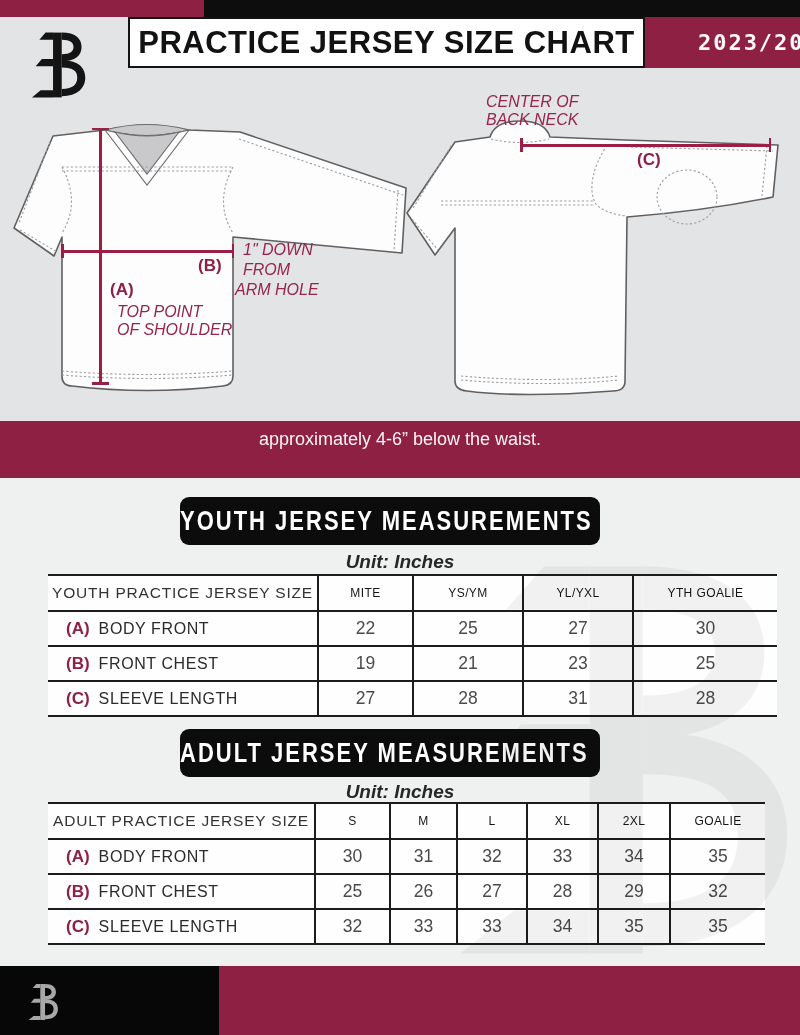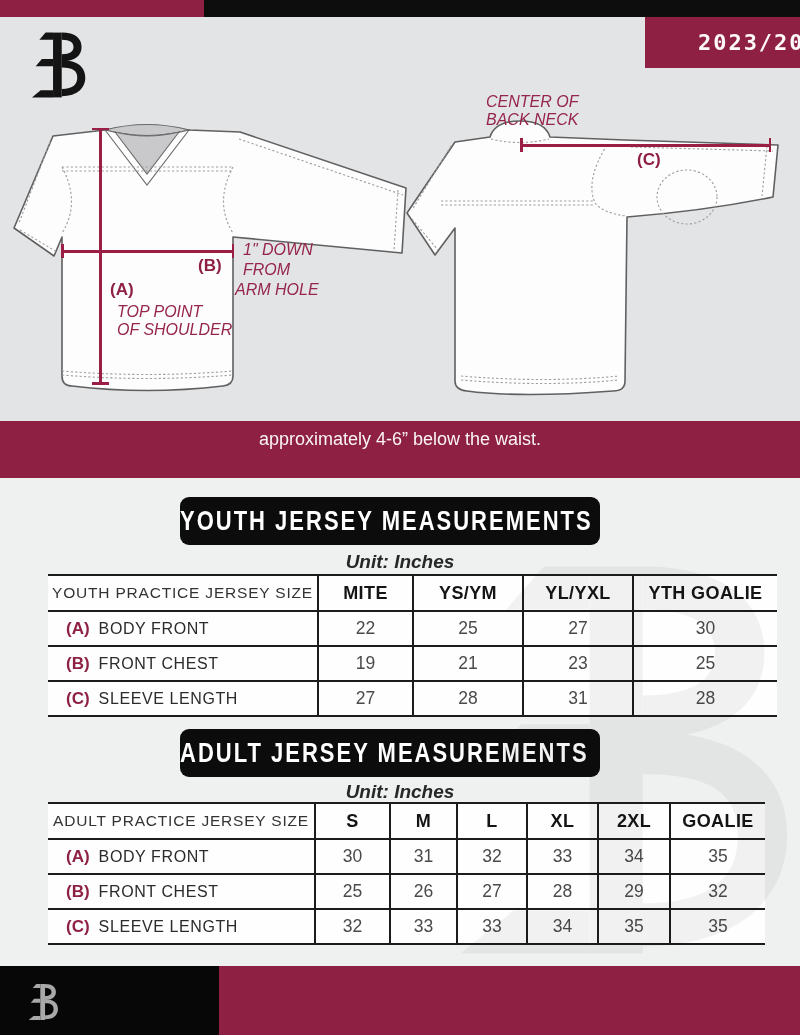--- a/index.html
+++ b/index.html
@@ -37,21 +37,21 @@
   .unit{width:800px;left:0;text-align:center;font-style:italic;font-size:19px;
         color:#272727;font-weight:bold;}
 
   
   table.size-table{border-collapse:collapse;table-layout:fixed;padding-left:38px;}
   table.size-table td{border-top:2px solid #1c1c1c;border-left:2px solid #1c1c1c;
                       background:#fefefe;text-align:center;vertical-align:middle;padding:0;}
   table.size-table td:first-child{border-left:none;}
   table.size-table tr:last-child td{border-bottom:2px solid #1c1c1c;}
   td.sizelabel{font-size:15.5px;color:#333333;letter-spacing:.8px;}
-  td.colhead{font-weight:bold;font-size:18px;color:#141414;letter-spacing:.4px;}
+  td.colhead{font-weight:normal;font-size:12px;color:#141414;letter-spacing:.4px;}
   td.rowlabel{text-align:left !important;padding-left:18px !important;}
   .rowkey{font-weight:bold;font-size:17px;color:#8e2143;}
   .rowlbl{font-size:16px;color:#2b2b2b;letter-spacing:.6px;margin-left:9px;}
   td.val{font-size:17.5px;color:#4a4a4a;}
 
   
   .footer-black{left:0;top:966px;width:219px;height:69px;background:#070707;}
   .footer-maroon{left:219px;top:966px;width:581px;height:69px;background:#8e2143;}
   .footer-note{left:233px;top:975px;width:560px;color:#f7eef1;font-size:16.5px;line-height:20px;}
   .brand-text{left:66px;top:994px;color:#ffffff;font-weight:bold;font-size:12px;letter-spacing:6.5px;white-space:nowrap;margin-top:44px;}
@@ -80,20 +80,23 @@
 <div id="page">
 
   <div class="abs diagram-panel"></div>
   <div class="abs strip-maroon"></div>
   <div class="abs strip-black"></div>
 
   <svg class="abs" style="left:27px;top:29px" width="62" height="72" viewBox="0 0 100 120" preserveAspectRatio="none" fill="#141414">
     <use href="#bmono"></use>
   </svg>
 
+  <div class="abs title-box">
+    <span class="title-text">PRACTICE JERSEY SIZE CHART</span>
+  </div>
   <div class="abs season-box">
     <span class="season-text">2023/2024</span>
   </div>
 
   <svg class="abs" style="left:8px;top:110px" width="402" height="300" viewBox="0 0 402 300">
     <path class="jersey-outline" d="M 97,20 L 45,26 L 6,118 L 46,146 L 54,127 L 54,266 Q 54,276 64,276 Q 139,285 215,276 Q 225,275 225,266 L 225,127 L 394,143 L 398,78 L 232,22 L 181,20 Q 139,13 97,20 Z"></path>
     <path class="collar-fill" d="M 97,20 Q 139,9 181,20 Q 139,31 97,20 Z"></path>
     <path class="collar-band" d="M 97,20 L 139,75 L 181,20 Q 139,31 97,20 Z"></path>
     <path class="collar-fill" d="M 107,22 L 139,64 L 171,22 Q 139,30 107,22 Z"></path>
     <path class="seam" d="M54,57 H225 M54,61 H225"></path>

